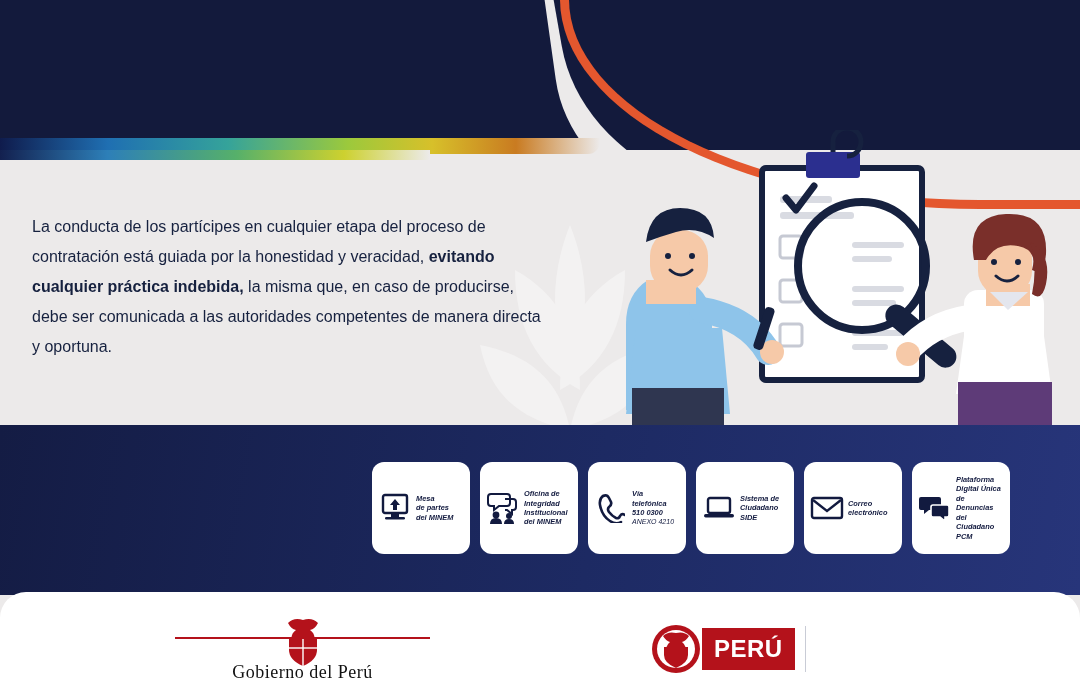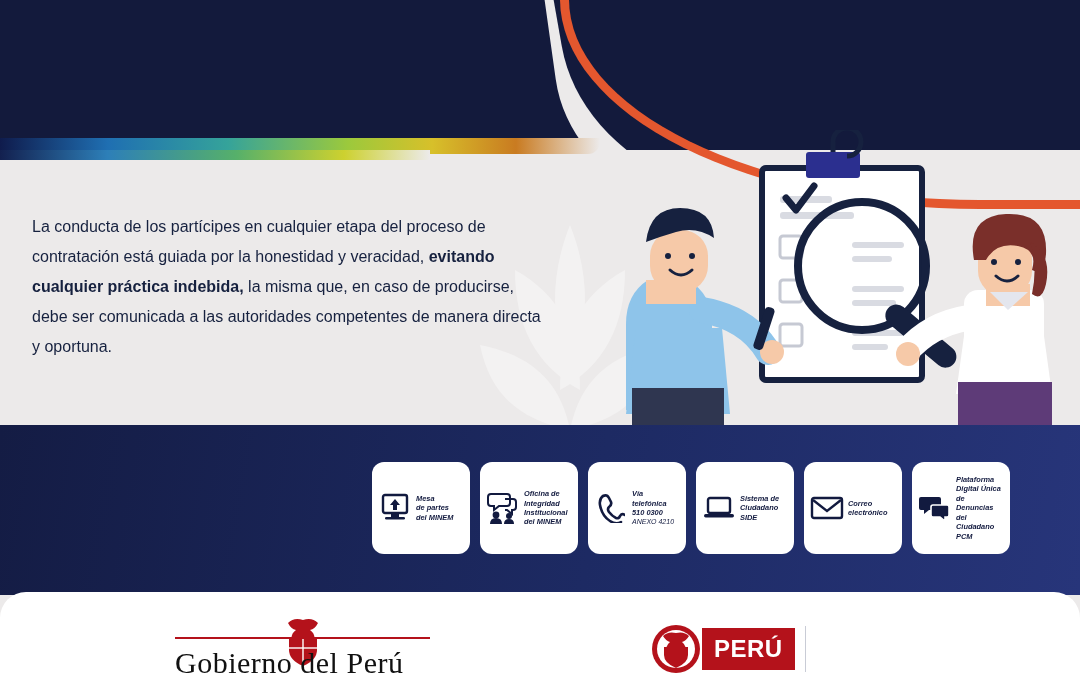--- a/index.html
+++ b/index.html
@@ -114,22 +114,22 @@
     position:absolute;left:0;top:592px;width:1080px;height:108px;
     background:#ffffff;border-top-left-radius:26px;border-top-right-radius:26px;
   }
   .gob{
     position:absolute;left:175px;top:618px;width:255px;text-align:center;
   }
   .gob-line{
     position:absolute;left:175px;top:637px;width:255px;height:2px;background:#b4121b;
   }
   .gob-text{
-    position:absolute;left:175px;top:646px;width:255px;
-    font-family:"Liberation Serif", serif;font-size:30px;color:#111;letter-spacing:.5px;
+    position:absolute;left:175px;top:662px;width:255px;text-align:center;
+    font-family:"Liberation Serif", serif;font-size:18px;color:#111;letter-spacing:.5px;
   }
   .minem{
     position:absolute;left:650px;top:620px;height:58px;display:flex;align-items:center;
   }
   .peru-box{
     background:#b4121b;color:#fff;height:42px;display:flex;align-items:center;
     padding:0 12px;font-weight:bold;font-size:24px;letter-spacing:.5px;
   }
   .min-box{
     color:#1c2a50;font-size:14.5px;line-height:18px;font-weight:bold;padding-left:12px;

